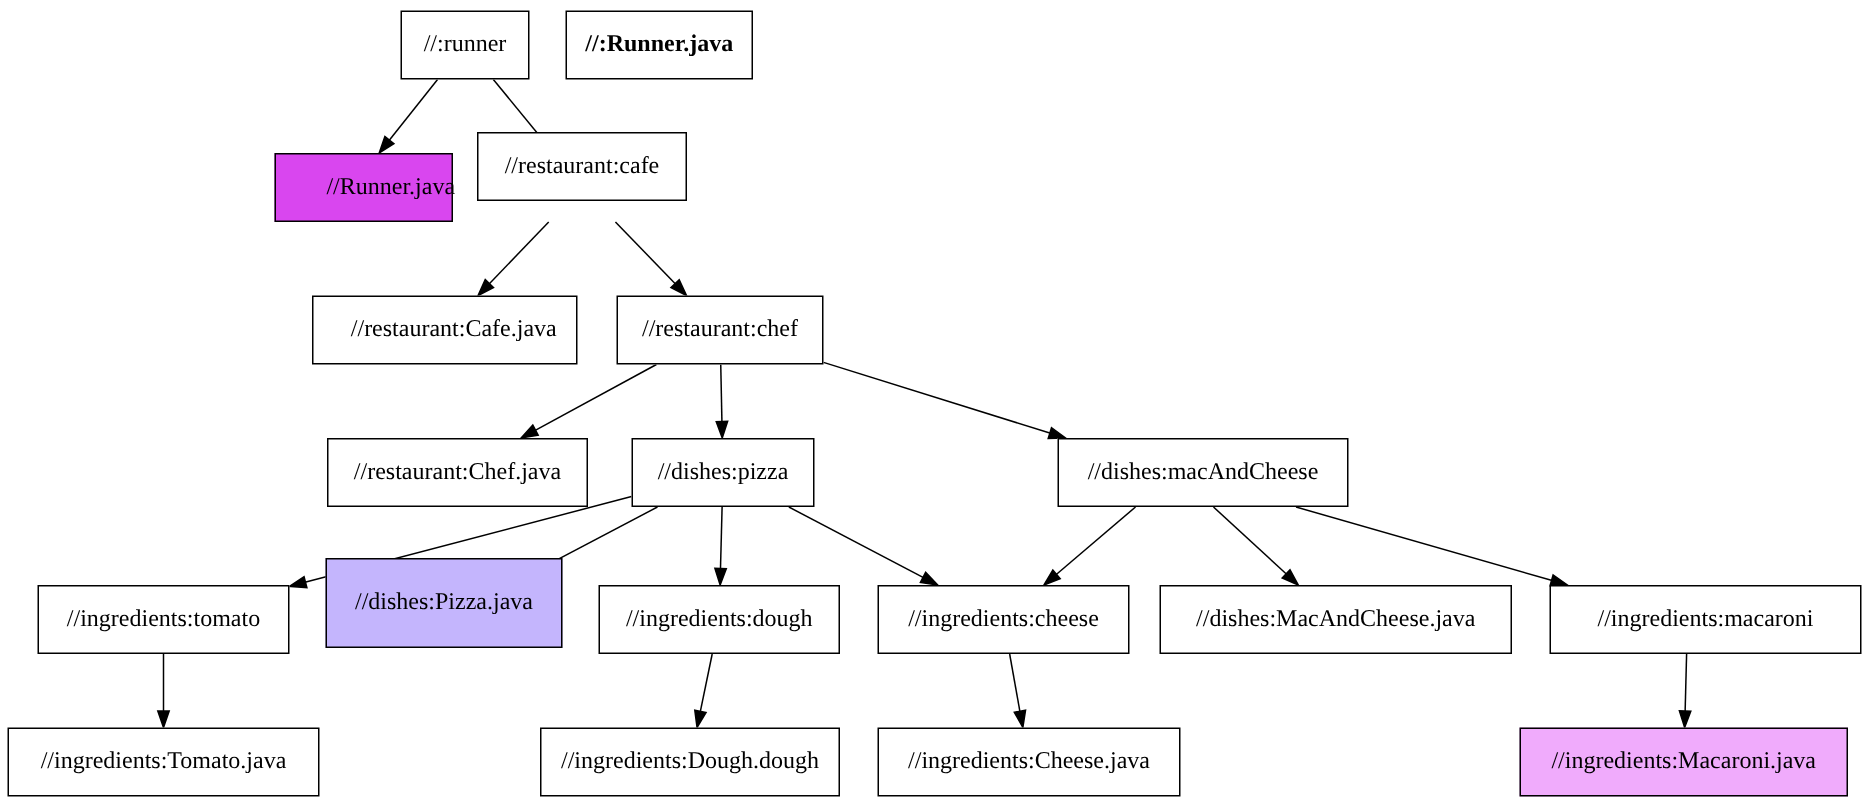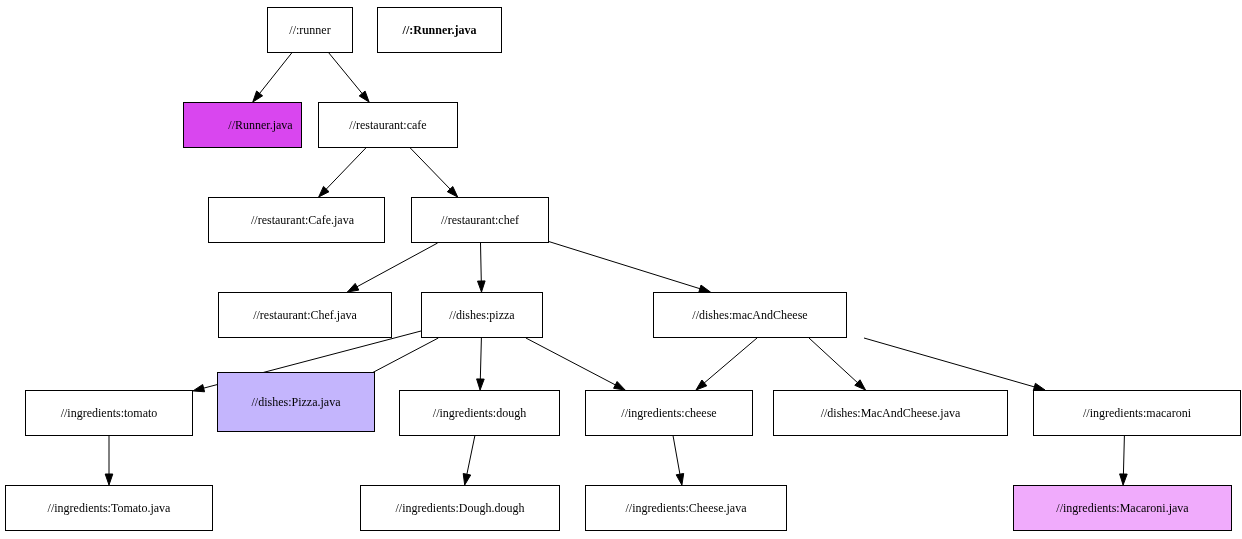--- a/index.html
+++ b/index.html
@@ -31,21 +31,21 @@
   }
   .graph-node {
     position: absolute;
     box-sizing: border-box;
     border: 1px solid #000000;
     background: #ffffff;
     color: #000000;
     display: flex;
     align-items: center;
     justify-content: center;
-    font-size: 12px;
+    font-size: 16px;
     line-height: 1;
     white-space: nowrap;
   }
   .edge-line {
     stroke: #000000;
     stroke-width: 1;
     fill: none;
   }
   .edge-arrowhead {
     fill: #000000;
@@ -134,36 +134,36 @@
   <div class="nodes-layer">
       <div class="graph-node" style="left: 267px; top: 7px; width: 86px; height: 46px; border-color: rgb(0, 0, 0); background: rgb(255, 255, 255); color: rgb(0, 0, 0);">
         <span>//:runner</span>
       </div>
       <div class="graph-node" style="left: 377px; top: 7px; width: 125px; height: 46px; border-color: rgb(0, 0, 0); background: rgb(255, 255, 255); color: rgb(0, 0, 0); font-weight: bold;">
         <span>//:Runner.java</span>
       </div>
       <div class="graph-node" style="left: 183px; top: 102px; width: 119px; height: 46px; border-color: rgb(0, 0, 0); background: #d946ef; color: rgb(0, 0, 0); padding-left: 36px;">
         <span>//Runner.java</span>
       </div>
-      <div class="graph-node" style="left: 318px; top: 102px; width: 140px; height: 46px; border-color: rgb(0, 0, 0); background: rgb(255, 255, 255); color: rgb(0, 0, 0);">
+      <div class="graph-node" style="left: 318px; top: 88px; width: 140px; height: 46px; border-color: rgb(0, 0, 0); background: rgb(255, 255, 255); color: rgb(0, 0, 0);">
         <span>//restaurant:cafe</span>
       </div>
       <div class="graph-node" style="left: 208px; top: 197px; width: 177px; height: 46px; border-color: rgb(0, 0, 0); background: rgb(255, 255, 255); color: rgb(0, 0, 0); padding-left: 12px;">
         <span>//restaurant:Cafe.java</span>
       </div>
       <div class="graph-node" style="left: 411px; top: 197px; width: 138px; height: 46px; border-color: rgb(0, 0, 0); background: rgb(255, 255, 255); color: rgb(0, 0, 0);">
         <span>//restaurant:chef</span>
       </div>
       <div class="graph-node" style="left: 218px; top: 292px; width: 174px; height: 46px; border-color: rgb(0, 0, 0); background: rgb(255, 255, 255); color: rgb(0, 0, 0);">
         <span>//restaurant:Chef.java</span>
       </div>
       <div class="graph-node" style="left: 421px; top: 292px; width: 122px; height: 46px; border-color: rgb(0, 0, 0); background: rgb(255, 255, 255); color: rgb(0, 0, 0);">
         <span>//dishes:pizza</span>
       </div>
-      <div class="graph-node" style="left: 653px; top: 292px; width: 194px; height: 46px; border-color: rgb(0, 0, 0); background: rgb(255, 255, 255); color: rgb(0, 0, 0);">
+      <div class="graph-node" style="left: 705px; top: 292px; width: 194px; height: 46px; border-color: rgb(0, 0, 0); background: rgb(255, 255, 255); color: rgb(0, 0, 0);">
         <span>//dishes:macAndCheese</span>
       </div>
       <div class="graph-node" style="left: 25px; top: 390px; width: 168px; height: 46px; border-color: rgb(0, 0, 0); background: rgb(255, 255, 255); color: rgb(0, 0, 0);">
         <span>//ingredients:tomato</span>
       </div>
       <div class="graph-node" style="left: 217px; top: 372px; width: 158px; height: 60px; border-color: rgb(0, 0, 0); background: #c4b5fd; color: rgb(0, 0, 0);">
         <span>//dishes:Pizza.java</span>
       </div>
       <div class="graph-node" style="left: 399px; top: 390px; width: 161px; height: 46px; border-color: rgb(0, 0, 0); background: rgb(255, 255, 255); color: rgb(0, 0, 0);">
         <span>//ingredients:dough</span>

